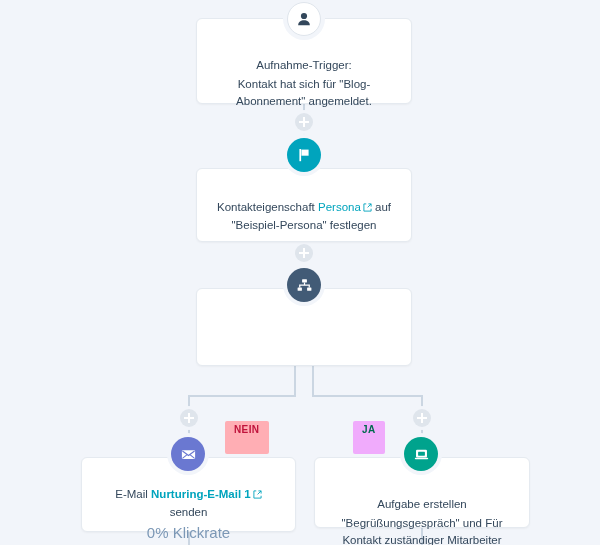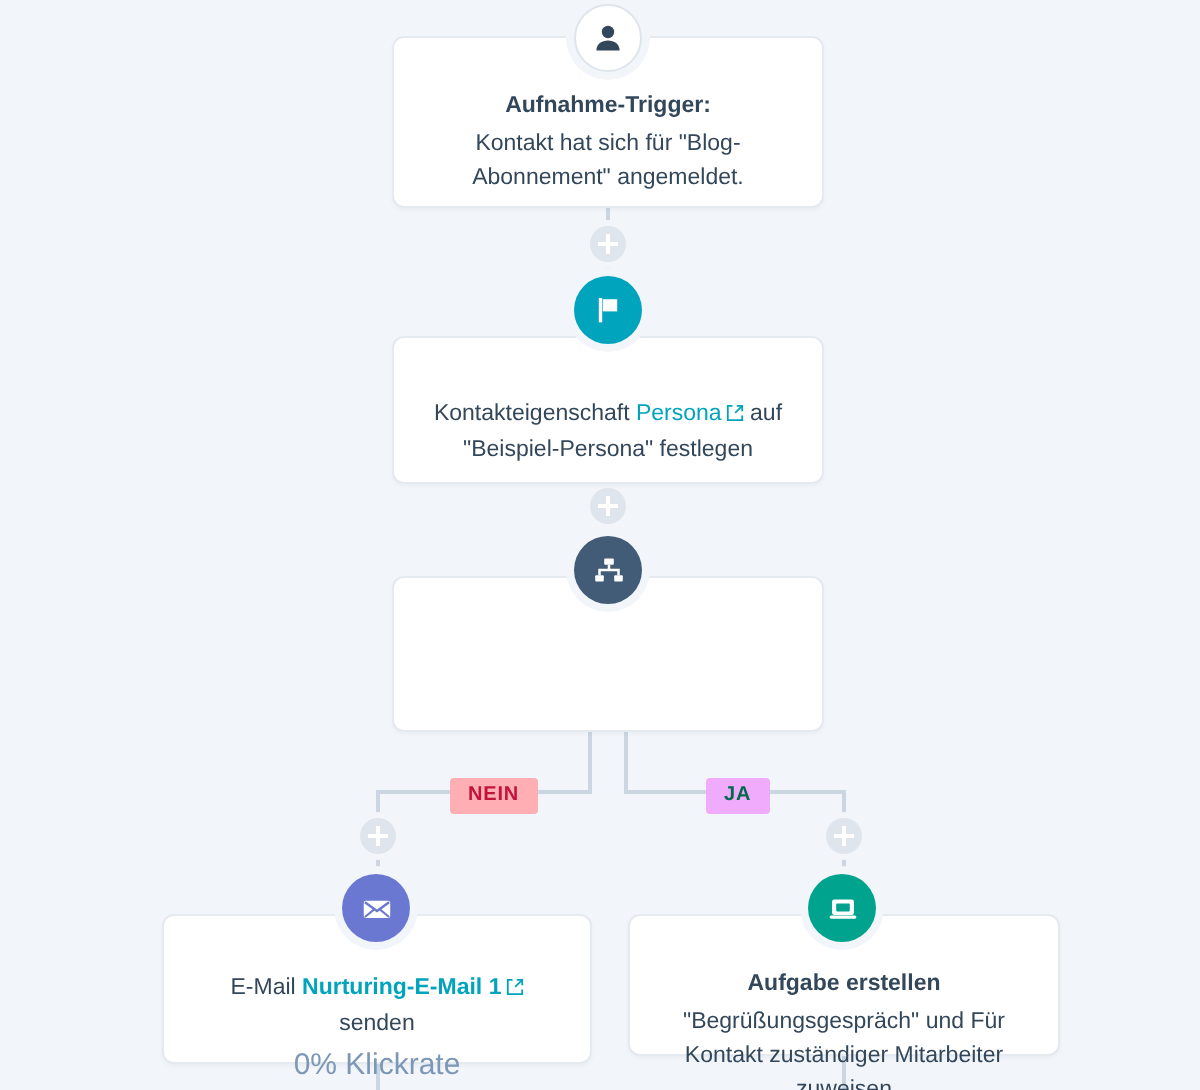--- a/index.html
+++ b/index.html
@@ -62,24 +62,24 @@
     background: #ffffff;
     border: 1px solid #e5eaf0;
     border-radius: 6px;
     box-sizing: border-box;
     box-shadow: 0 1px 2px rgba(0,0,0,0.04);
     text-align: center;
     padding: 26px 18px 16px 18px;
   }
   .card-title {
     font-size: 11.5px;
-    font-weight: bold;
+    font-weight: normal;
     color: #33475b;
     line-height: 17px;
-    margin: 0 0 2px 0;
+    margin: 12px 0 2px 0;
   }
   .card-body {
     font-size: 11.5px;
     color: #33475b;
     line-height: 17px;
     margin: 0;
   }
   .card-sub {
     font-size: 15px;
     color: #7c98b6;
@@ -116,25 +116,26 @@
   .node-icon.teal   { background: #00a4bd; }
   .node-icon.navy   { background: #425b76; }
   .node-icon.purple { background: #6a78d1; }
   .node-icon.green  { background: #00a38d; }
   
   .branch-label {
     position: absolute;
     font-size: 10px;
     font-weight: bold;
     letter-spacing: 0.4px;
-    padding: 3px 9px 3px 9px;
+    padding: 3px 9px 18px 9px;
     border-radius: 2px;
     line-height: 12px;
     box-sizing: border-box;
     cursor: pointer;
+    margin-top: 32px;
   }
   .branch-label.no {
     background: #ffaeb4;
     color: #c0143c;
   }
   .branch-label.yes {
     background: #f0abfc;
     color: #006a4e;
   }
 </style>

